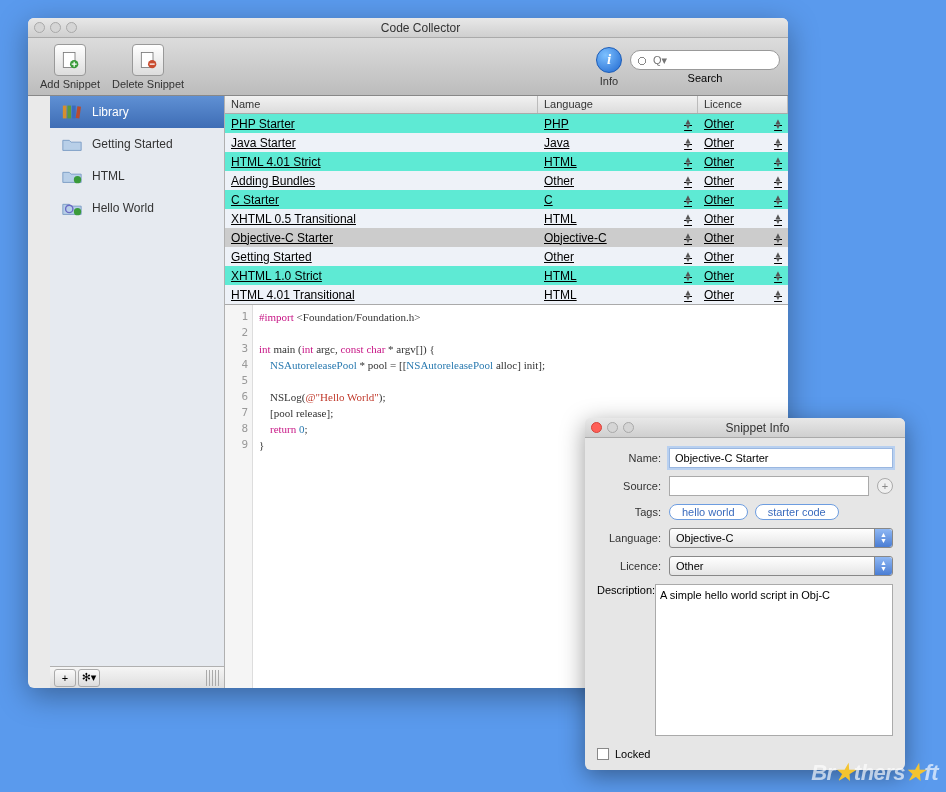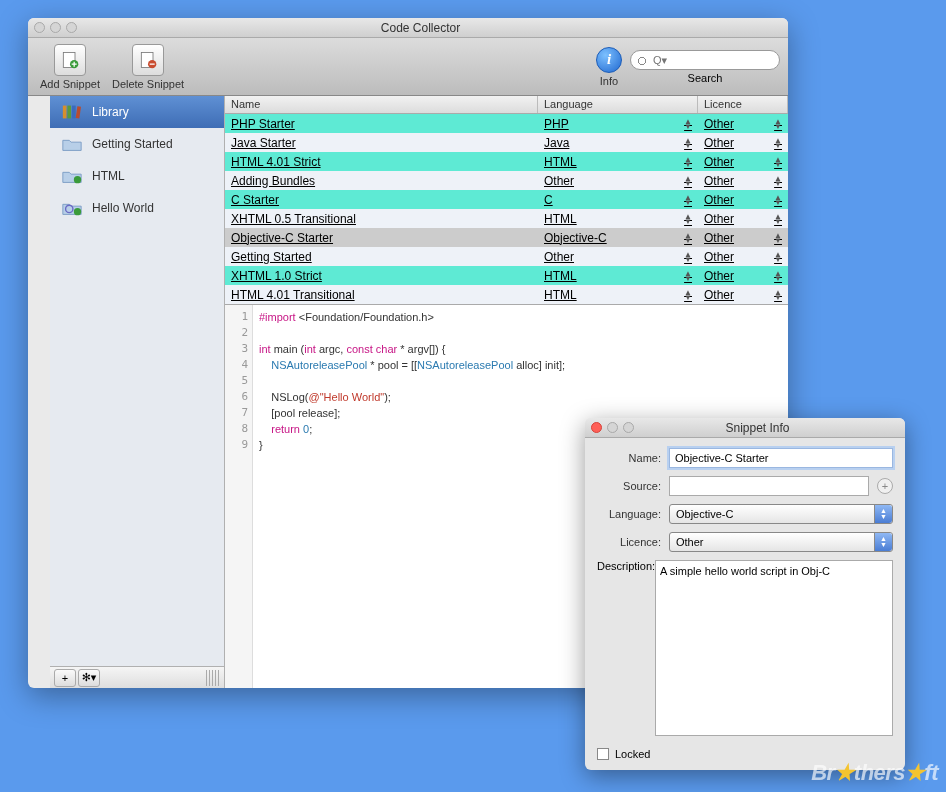--- a/index.html
+++ b/index.html
@@ -112,21 +112,21 @@
 .row:nth-child(even){background:#eef2f8;}
 .row.sel{background:#cccccc;}
 .cell{padding:0 6px;display:flex;align-items:center;justify-content:space-between;text-decoration:underline;}
 .c-name{flex:1;}
 .c-lang{width:160px;}
 .c-lic{width:90px;}
 .sortarrows{display:inline-flex;flex-direction:column;line-height:5px;font-size:8px;color:#555;}
 
 .editorwrap{ flex:1; border-top:1px solid #aaa; display:flex; overflow:hidden; background:#fff;}
 .gutter { width:28px; background:#f5f5f5; border-right:1px solid #ddd; text-align:right; padding:4px 4px 0 0; font-family:Monaco,Menlo,monospace; font-size:11px; color:#999; line-height:16px;}
-.code { flex:1; padding:4px 6px; font-family:Liberation Sans, sans-serif; font-size:11px; line-height:16px; white-space:pre; color:#333;}
+.code { flex:1; padding:4px 6px; font-family:Liberation Serif, serif; font-size:11px; line-height:16px; white-space:pre; color:#333;}
 .kw{color:#c71585;} .str{color:#c0392b;} .cls{color:#2a7ab0;} .num{color:#2a7ab0;}
 
 
 .panel {
   position:absolute; left:585px; top:418px;
   width:320px; height:352px;
   background:#e6e6e6; border-radius:6px;
   box-shadow:0 6px 24px rgba(0,0,0,0.4);
   display:flex; flex-direction:column;
   overflow:hidden;
@@ -391,20 +391,27 @@
     <div class="frow">
       <div class="flabel">Name:</div>
       <input class="finput" value="Objective-C Starter" style="">
     </div>
     <div class="frow">
       <div class="flabel">Source:</div>
       <input class="finput plain" value="" style="">
       <div class="plusbtn">+</div>
     </div>
     <div class="frow">
+      <div class="flabel">Tags:</div>
+      <div style="flex:1">
+        <span class="tagpill">hello world</span>
+        <span class="tagpill">starter code</span>
+      </div>
+    </div>
+    <div class="frow">
       <div class="flabel">Language:</div>
       <div class="combo">
         <span>Objective-C</span>
         <span class="cap">▲<br>▼</span>
       </div>
     </div>
     <div class="frow">
       <div class="flabel">Licence:</div>
       <div class="combo">
         <span>Other</span>

